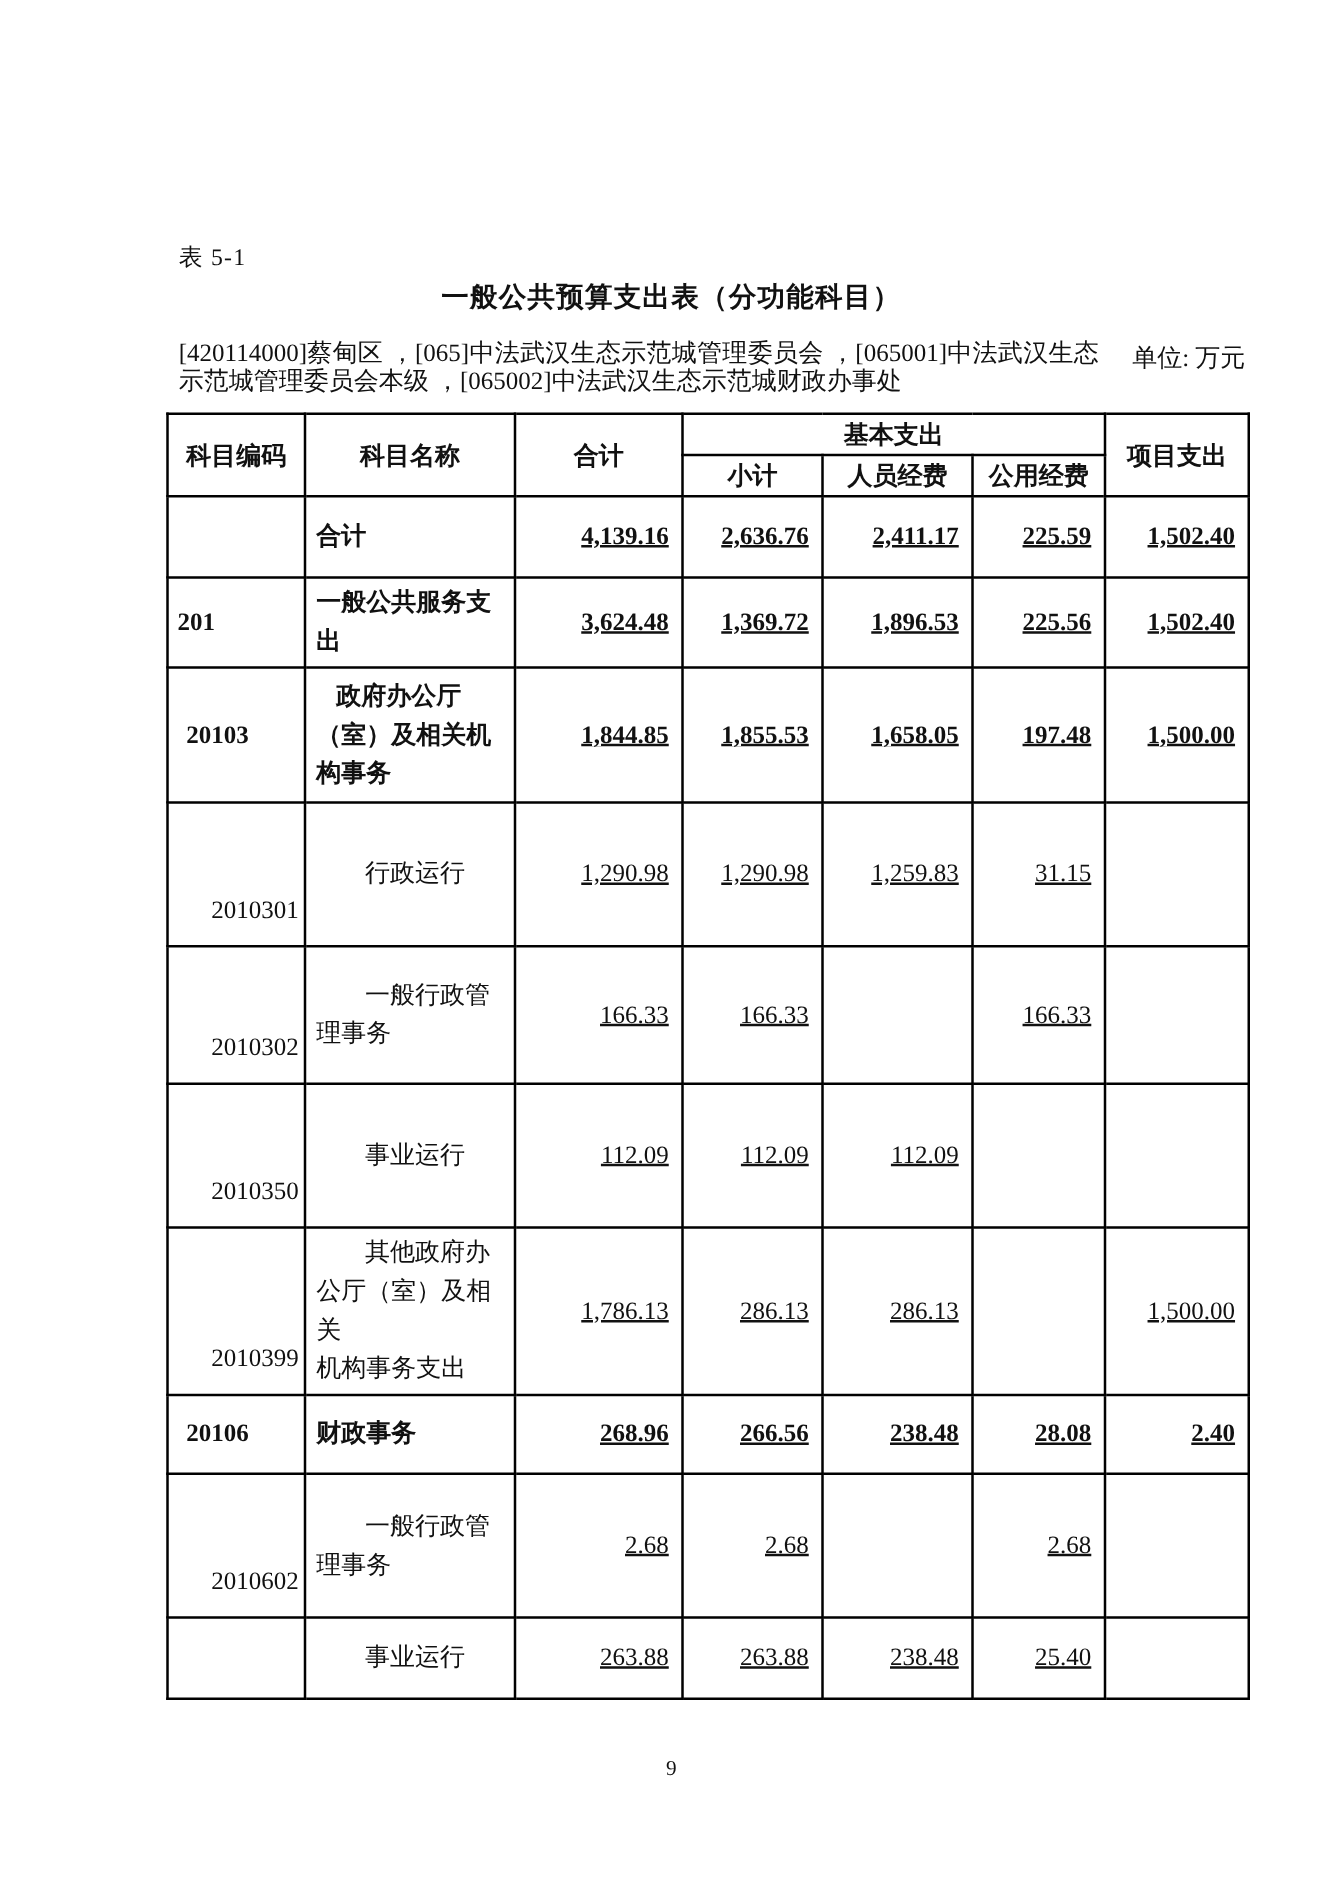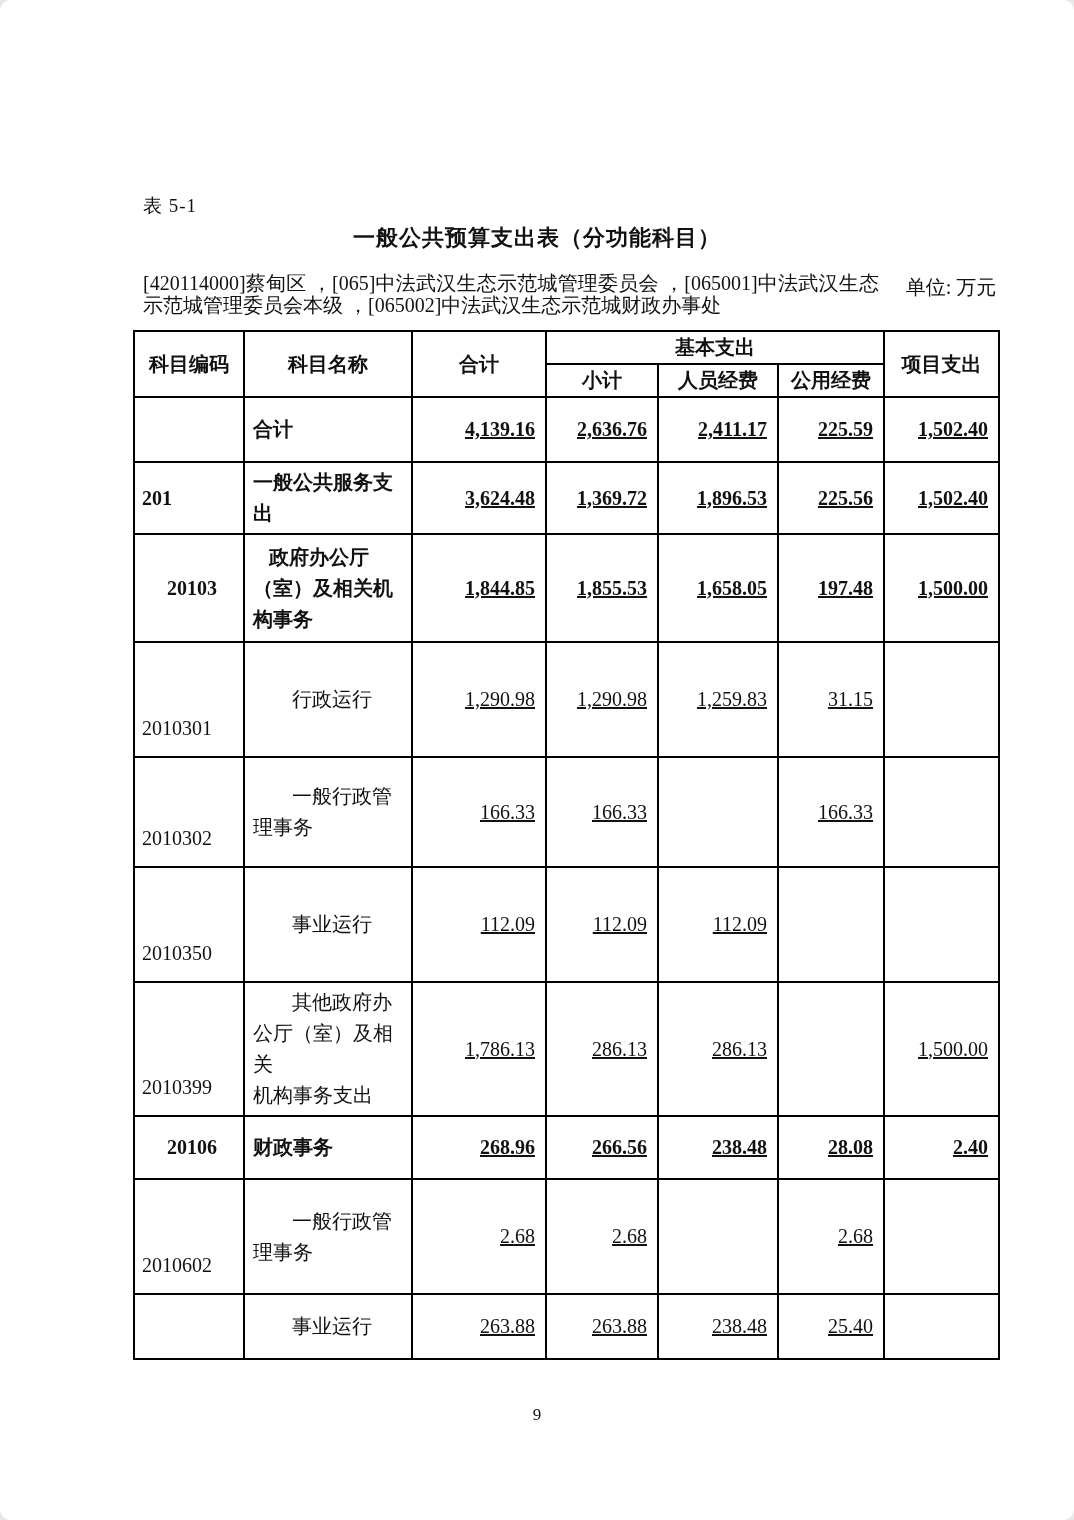--- a/index.html
+++ b/index.html
@@ -4,21 +4,20 @@
 <style>
   * { margin: 0; padding: 0; box-sizing: border-box; }
   html, body { background: #e8e8e8; }
   body { font-family: "Liberation Serif", "DejaVu Serif", serif; color: #111; }
   .page {
     position: relative;
     width: 1074px; height: 1520px;
     margin: 0 auto;
     background: #ffffff;
     overflow: hidden;
-    border-radius: 11px;
   }
   .table-label {
     position: absolute; left: 143px; top: 193px;
     font-size: 19px; letter-spacing: 1px;
   }
   .doc-title {
     position: absolute; left: 0; top: 223px; width: 100%;
     text-align: center; font-size: 22px; font-weight: bold;
     letter-spacing: 1px;
   }
@@ -45,22 +44,22 @@
     font-weight: normal;
     overflow: hidden;
   }
   table.budget thead th {
     font-weight: bold; text-align: center; vertical-align: middle;
     padding: 2px 2px;
   }
   tr.hdr-top { height: 31px; }
   tr.hdr-bottom { height: 32px; }
   td.cell-code { text-align: left; vertical-align: middle; padding: 4px 4px 4px 7px; }
-  td.cell-code.code-bottom { vertical-align: bottom; padding-bottom: 16px; }
-  td.cell-code.code-indent { padding-left: 32px; }
+  td.cell-code.code-bottom { vertical-align: bottom; padding-bottom: 16px; text-align: right; }
+  td.cell-code.code-indent { padding-left: 14px; }
   td.cell-name {
     text-align: left; vertical-align: middle;
     padding: 4px 8px; line-height: 31px;
     white-space: pre-line;
   }
   td.cell-name.ind-1 { text-indent: 16px; }
   td.cell-name.ind-2 { text-indent: 39px; }
   td.cell-num { text-align: right; vertical-align: middle; padding: 4px 10px 4px 4px; text-decoration: underline; }
   tr.row-bold td { font-weight: bold; }
   .page-number {

